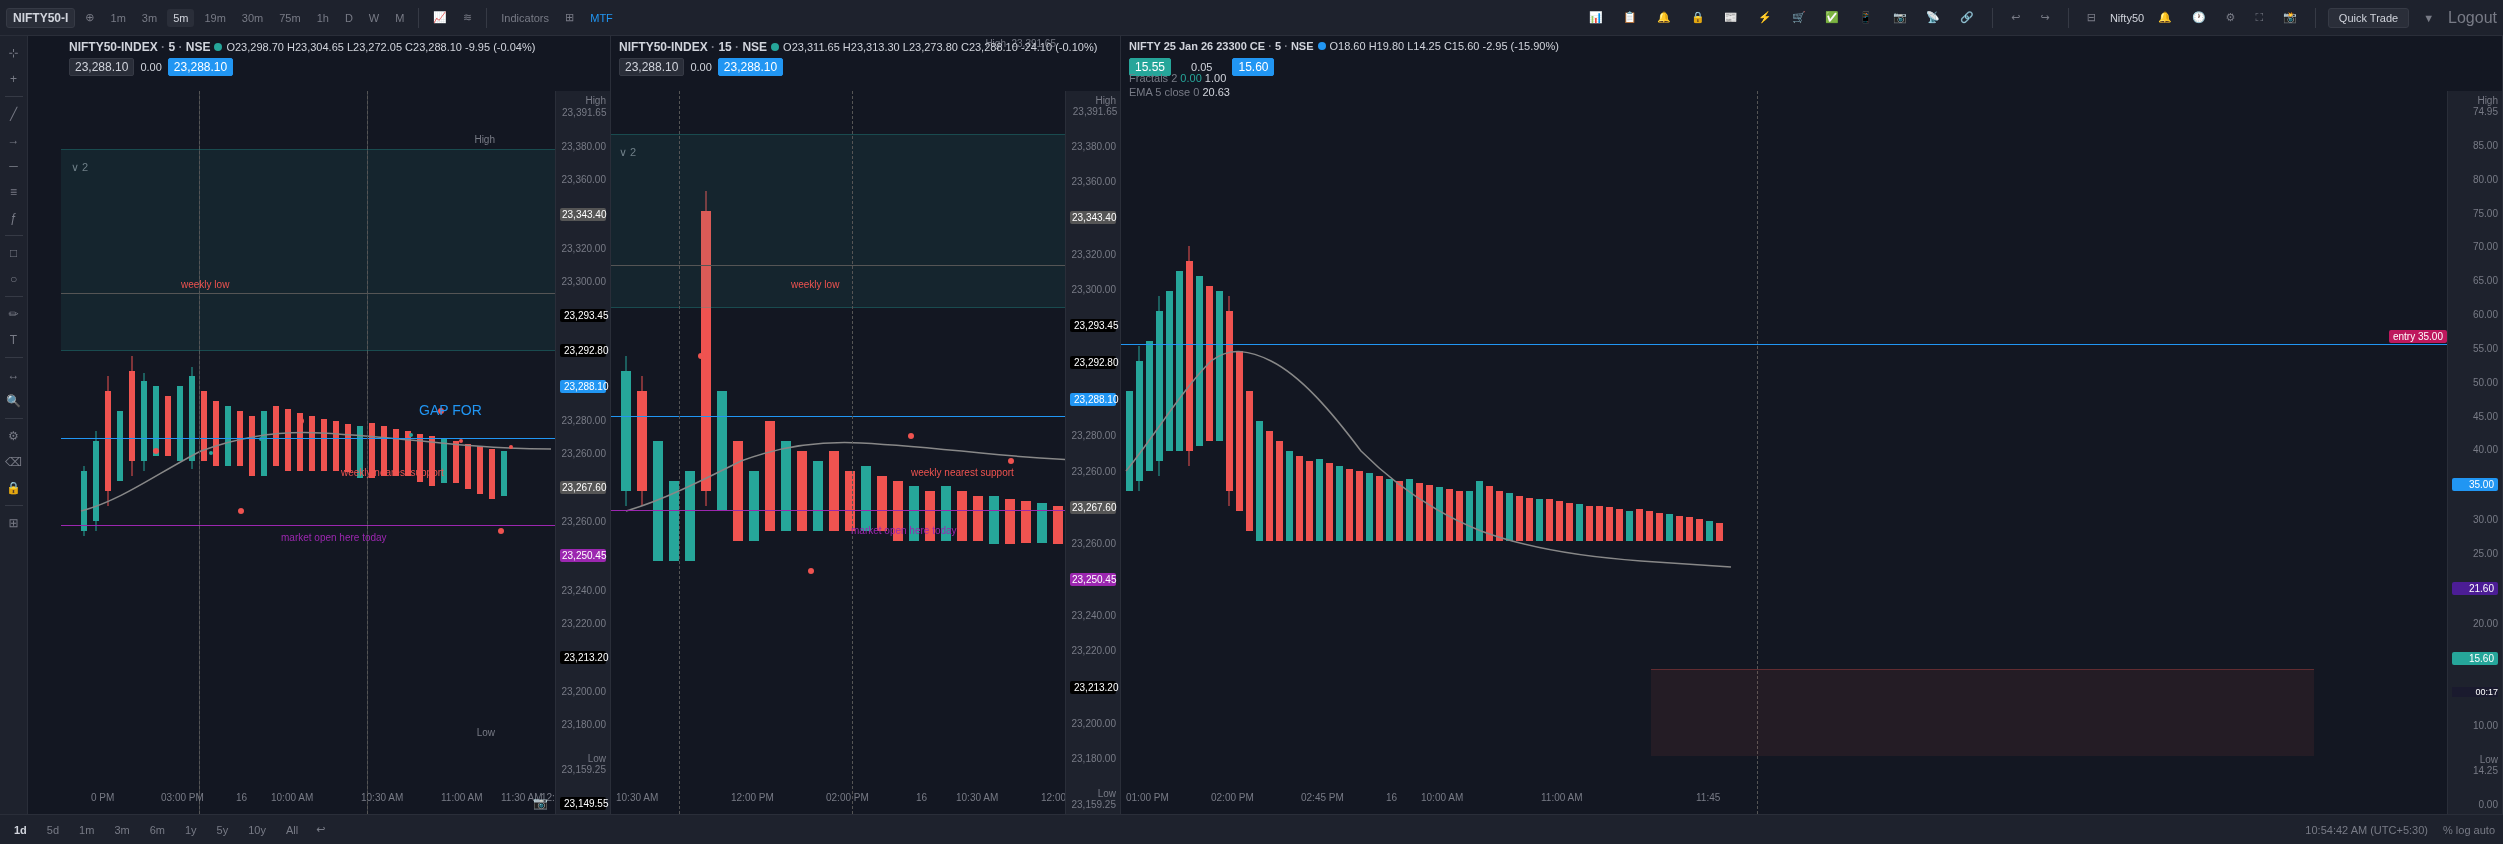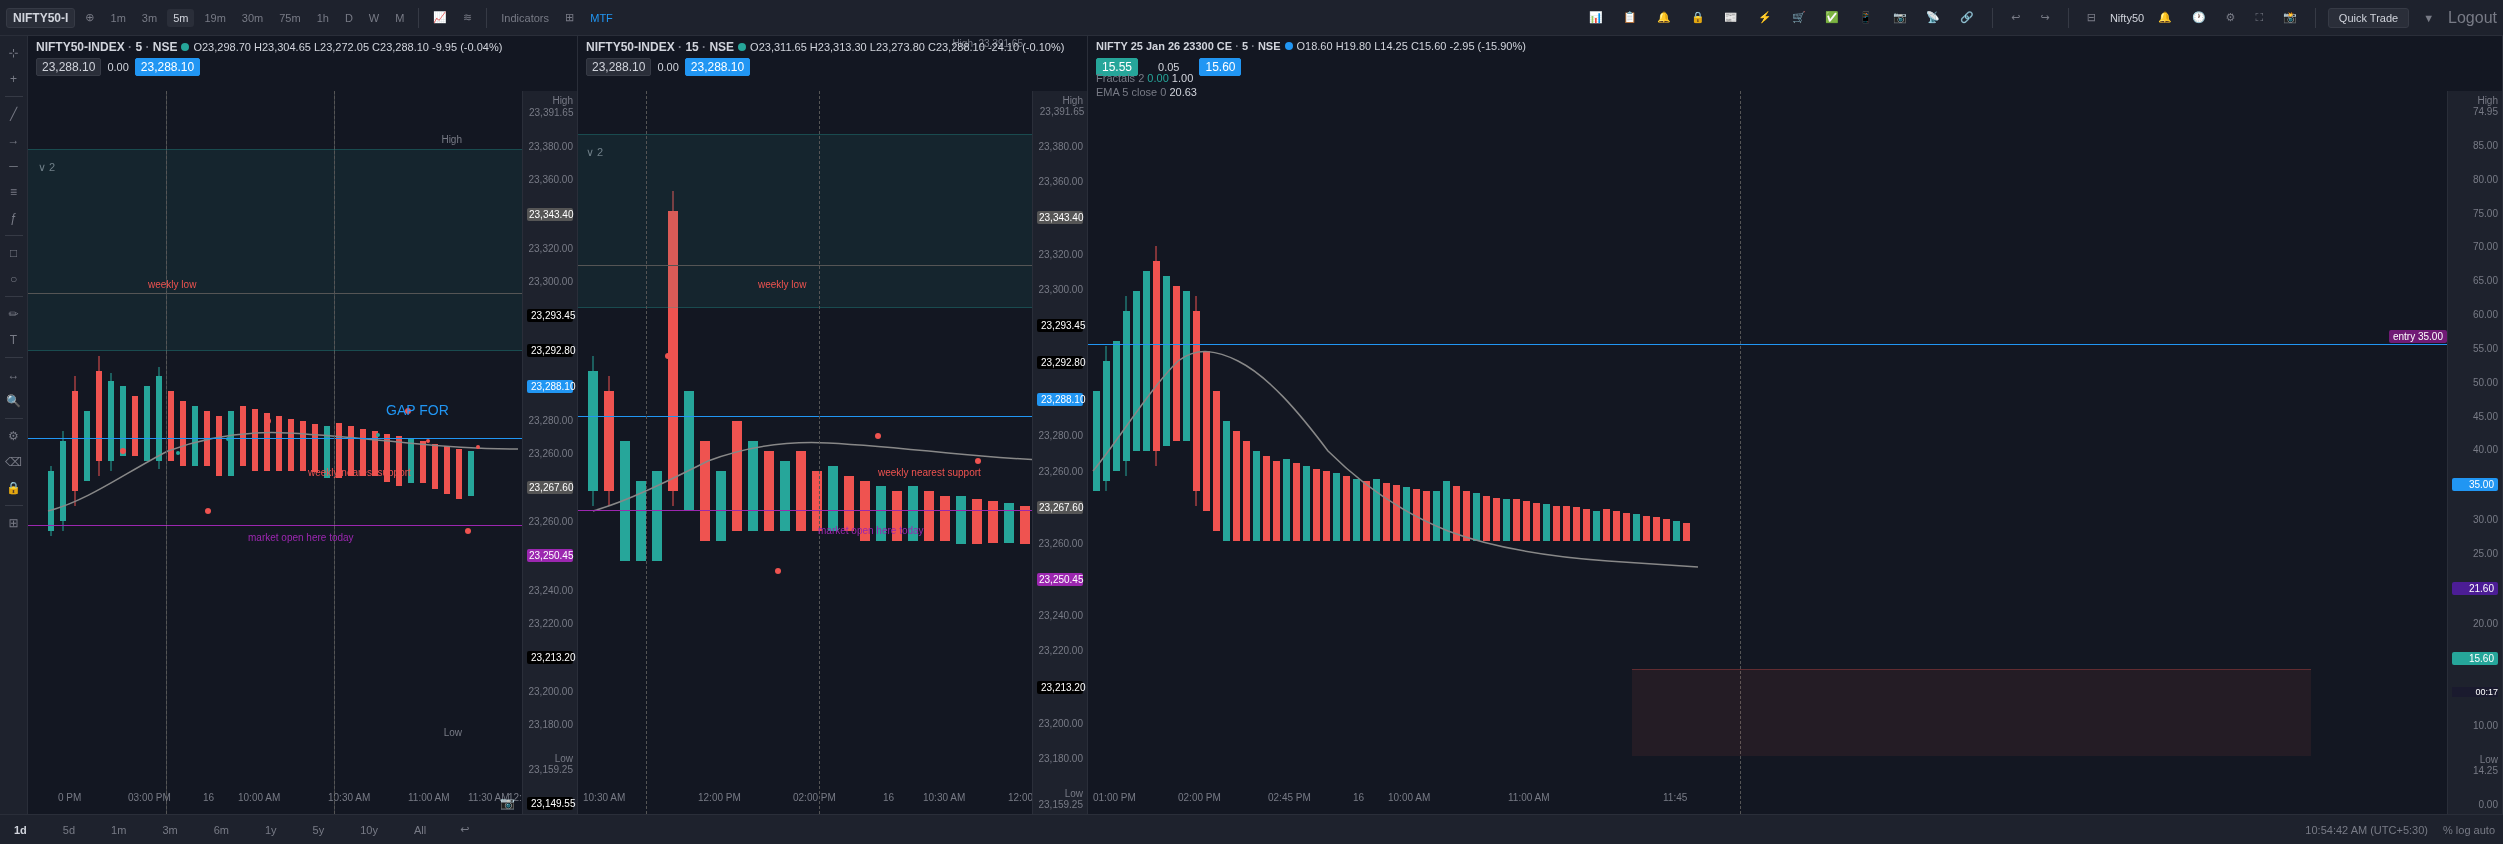--- a/index.html
+++ b/index.html
@@ -119,21 +119,21 @@
       position: absolute;
       bottom: 0;
       left: 0;
       right: 0;
       height: 30px;
       background: #1e222d;
       border-top: 1px solid #2a2e39;
       display: flex;
       align-items: center;
       padding: 0 8px;
-      gap: 24px;
+      gap: 8px;
     }
     .bottom-btn {
       padding: 2px 6px;
       border-radius: 3px;
       cursor: pointer;
       color: #787b86;
       font-size: 11px;
     }
     .bottom-btn.active { color: #d1d4dc; font-weight: bold; }
     .bottom-right {
@@ -151,21 +151,21 @@
       bottom: 30px;
       display: flex;
     }
 
     
     .chart-panel {
       position: relative;
       border-right: 1px solid #2a2e39;
       overflow: hidden;
     }
-    .chart-panel-1 { width: 550px; }
+    .chart-panel-1 { width: 550px; margin-left: 33px; }
     .chart-panel-2 { width: 510px; }
     .chart-panel-3 { flex: 1; }
 
     
     .chart-header {
       position: absolute;
       top: 0;
       left: 0;
       right: 0;
       padding: 4px 8px;
@@ -237,21 +237,21 @@
       position: absolute;
       font-size: 10px;
       color: #787b86;
       white-space: nowrap;
     }
 
     
     .entry-label {
       position: absolute;
       right: 0;
-      background: #701a75;
+      background: #be185d;
       color: #fff;
       font-size: 10px;
       padding: 1px 4px;
       border-radius: 2px;
     }
 
     
     .high-label {
       position: absolute;
       font-size: 11px;

